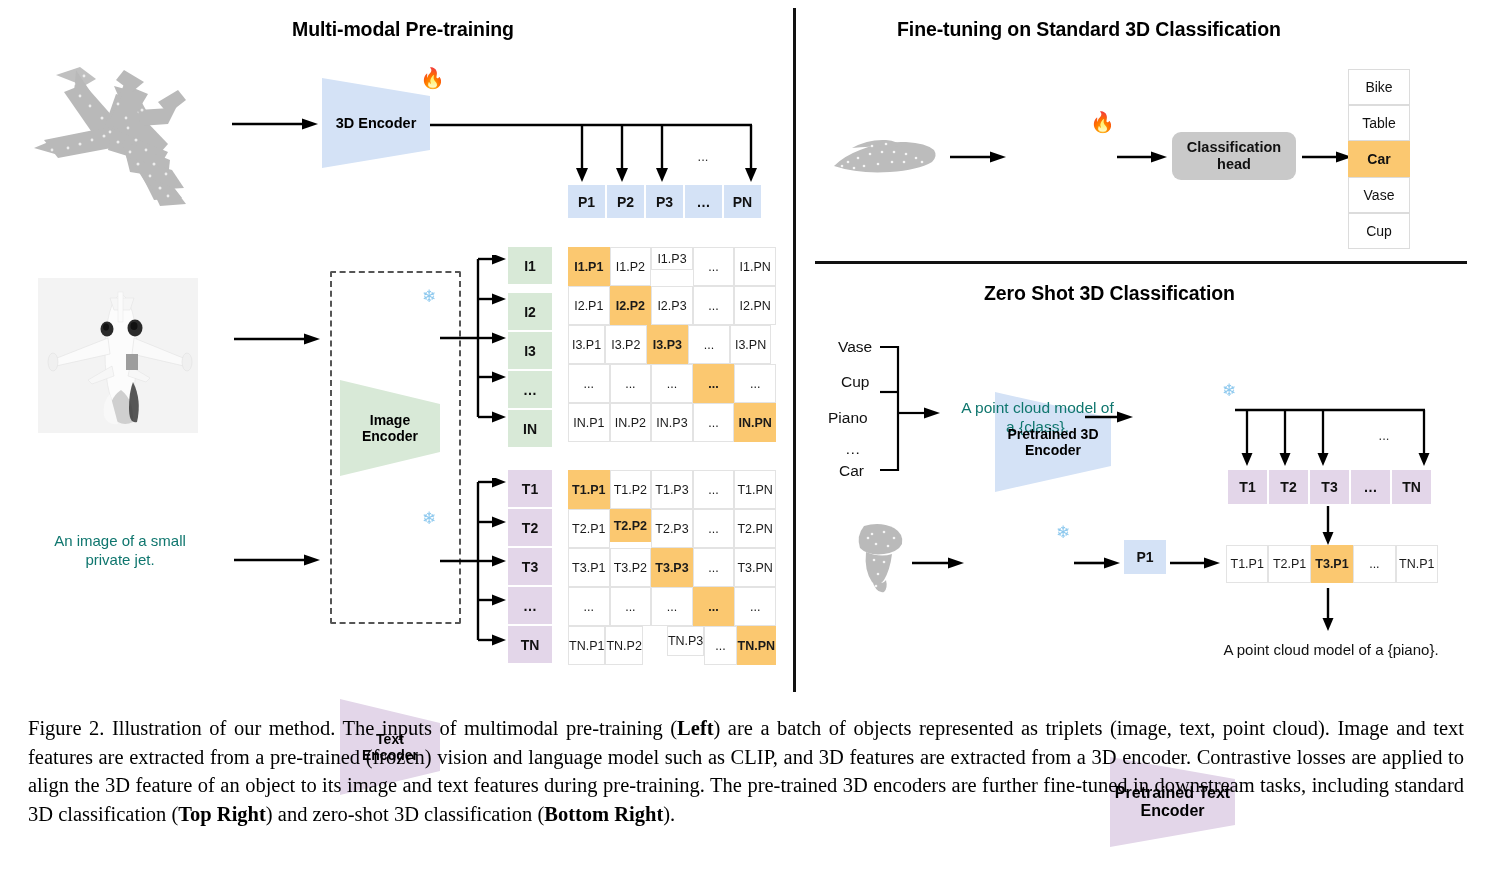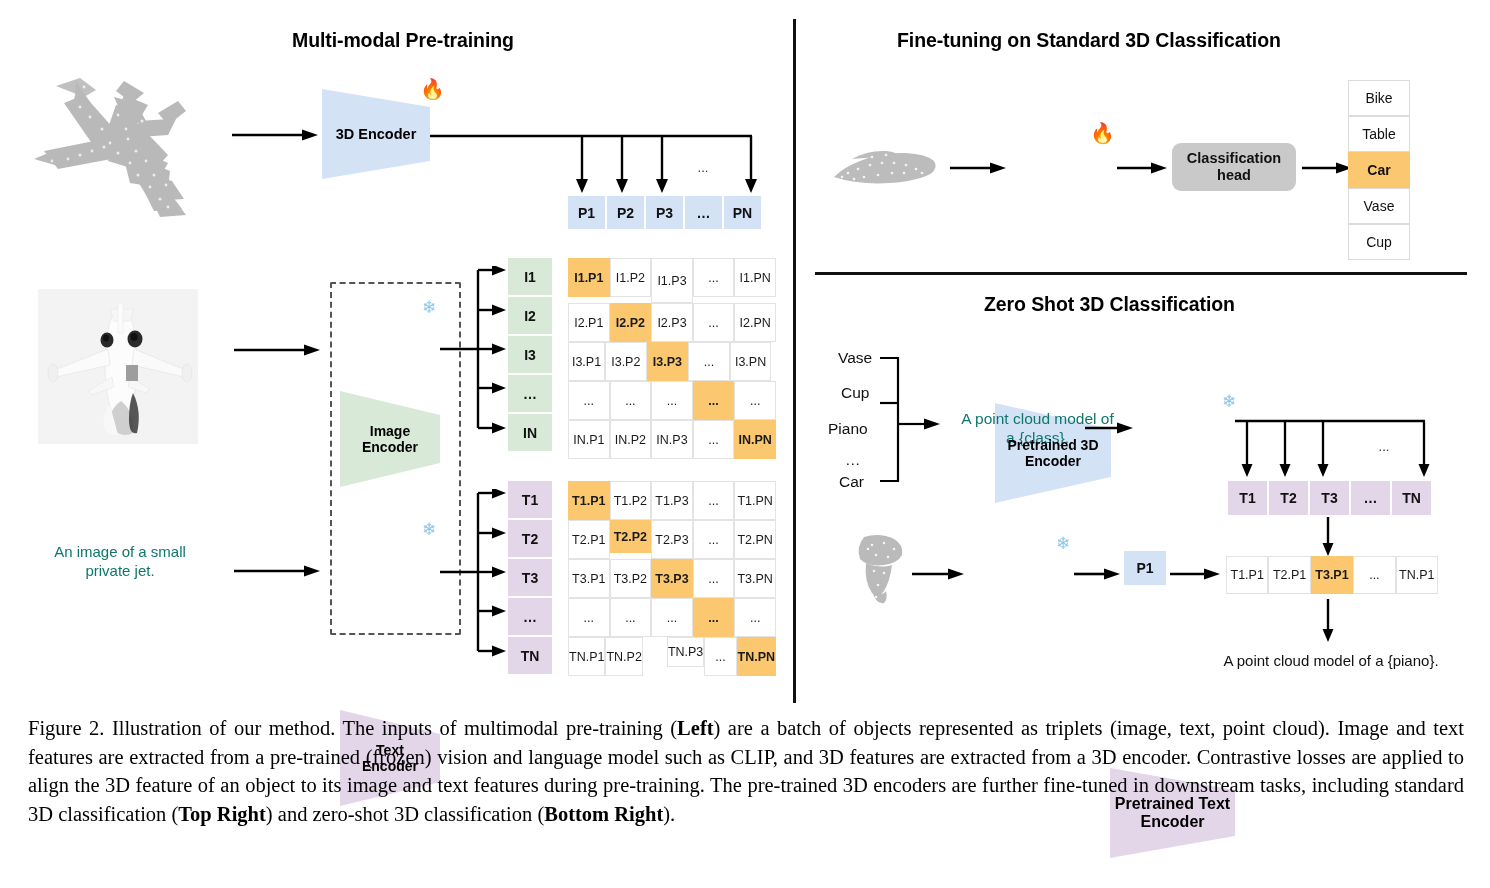--- a/index.html
+++ b/index.html
@@ -2,21 +2,21 @@
 <html><head>
 <meta charset="utf-8">
 <title>Figure 2</title>
 <style>
   html,body{margin:0;padding:0;}
   body{
     width:1490px;height:888px;background:#ffffff;
     font-family:"Liberation Sans", sans-serif;
     color:#000;overflow:hidden;position:relative;
   }
-  #fig{position:absolute;left:0;top:11px;width:1490px;height:700px;}
+  #fig{position:absolute;left:0;top:0;width:1490px;height:700px;}
   .abs{position:absolute;}
   .ttl{font-weight:bold;font-size:19.5px;letter-spacing:-0.1px;white-space:nowrap;}
   .vdiv{position:absolute;left:793px;top:8px;width:3px;height:684px;background:#111;}
   .hdiv{position:absolute;left:815px;top:261px;width:652px;height:3px;background:#111;}
 
   
   .trap{position:relative;}
   .trap svg{position:absolute;left:0;top:0;}
   .trap .lab{
     position:absolute;left:0;top:0;width:100%;height:100%;
@@ -239,32 +239,32 @@
     <g fill="#000">
       <polygon points="66,4 52,-1.5 52,9.5"></polygon>
         <polygon points="66,44 52,38.5 52,49.5"></polygon>
       <polygon points="66,83 52,77.5 52,88.5"></polygon>
         <polygon points="66,122 52,116.5 52,127.5"></polygon>
       <polygon points="66,162 52,156.5 52,167.5"></polygon>
     </g>
   </svg>
 
   <div class="abs" style="left:508px;top:247px;width:44px;">
-    <div class="cell ibox" style="height:37px;margin-bottom:2px;">I1</div>
+    <div class="cell ibox" style="height:37px;margin-bottom:9px;">I1</div>
     <div class="cell ibox" style="height:37px;margin-bottom:2px;">I2</div>
     <div class="cell ibox" style="height:37px;margin-bottom:2px;">I3</div>
     <div class="cell ibox" style="height:37px;margin-bottom:2px;">…</div>
     <div class="cell ibox" style="height:37px;">IN</div>
   </div>
 
   <div class="abs" id="img-matrix" style="left:568px;top:247px;width:208px;">
       <div style="display: flex;">
         <div class="cell grid-cell hl" style="width: 41.6px; height: 39px;">I1.P1</div>
         <div class="cell grid-cell" style="width: 41.6px; height: 39px;">I1.P2</div>
-        <div class="cell grid-cell" style="width: 41.6px; height: 45px;">I1.P3</div>
+        <div class="cell grid-cell" style="width: 41.6px; height: 23px;">I1.P3</div>
         <div class="cell grid-cell" style="width: 41.6px; height: 39px;">...</div>
         <div class="cell grid-cell" style="width: 41.6px; height: 39px;">I1.PN</div>
       </div>
       <div style="display: flex;">
         <div class="cell grid-cell" style="width: 41.6px; height: 39px;">I2.P1</div>
         <div class="cell grid-cell hl" style="width: 41.6px; height: 39px;">I2.P2</div>
         <div class="cell grid-cell" style="width: 41.6px; height: 39px;">I2.P3</div>
         <div class="cell grid-cell" style="width: 41.6px; height: 39px;">...</div>
         <div class="cell grid-cell" style="width: 41.6px; height: 39px;">I2.PN</div>
       </div>

